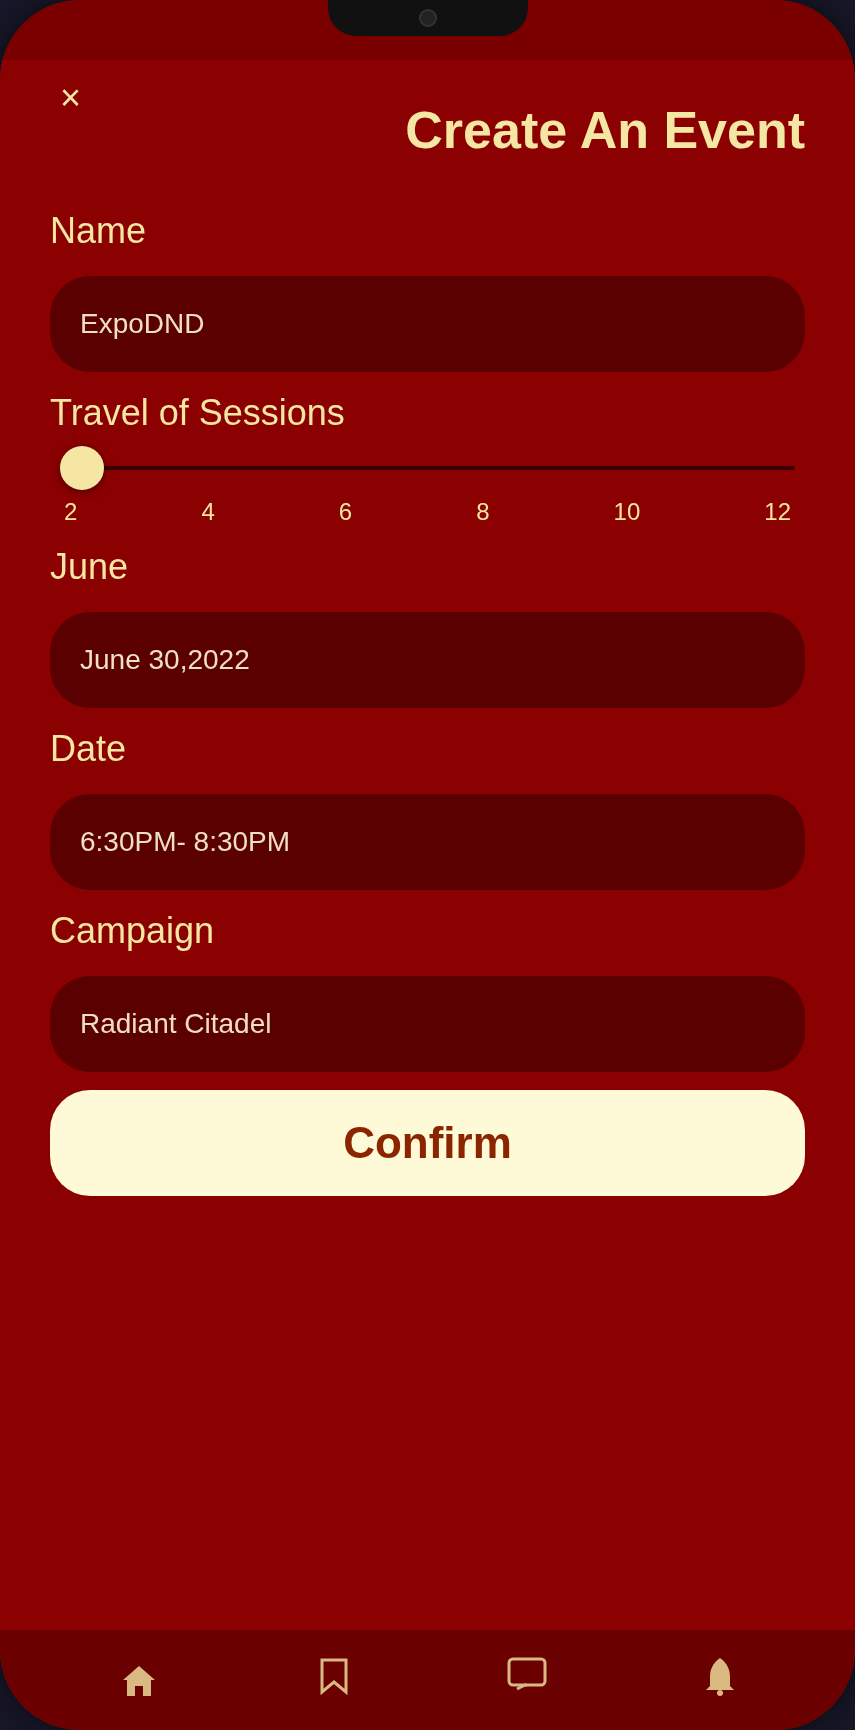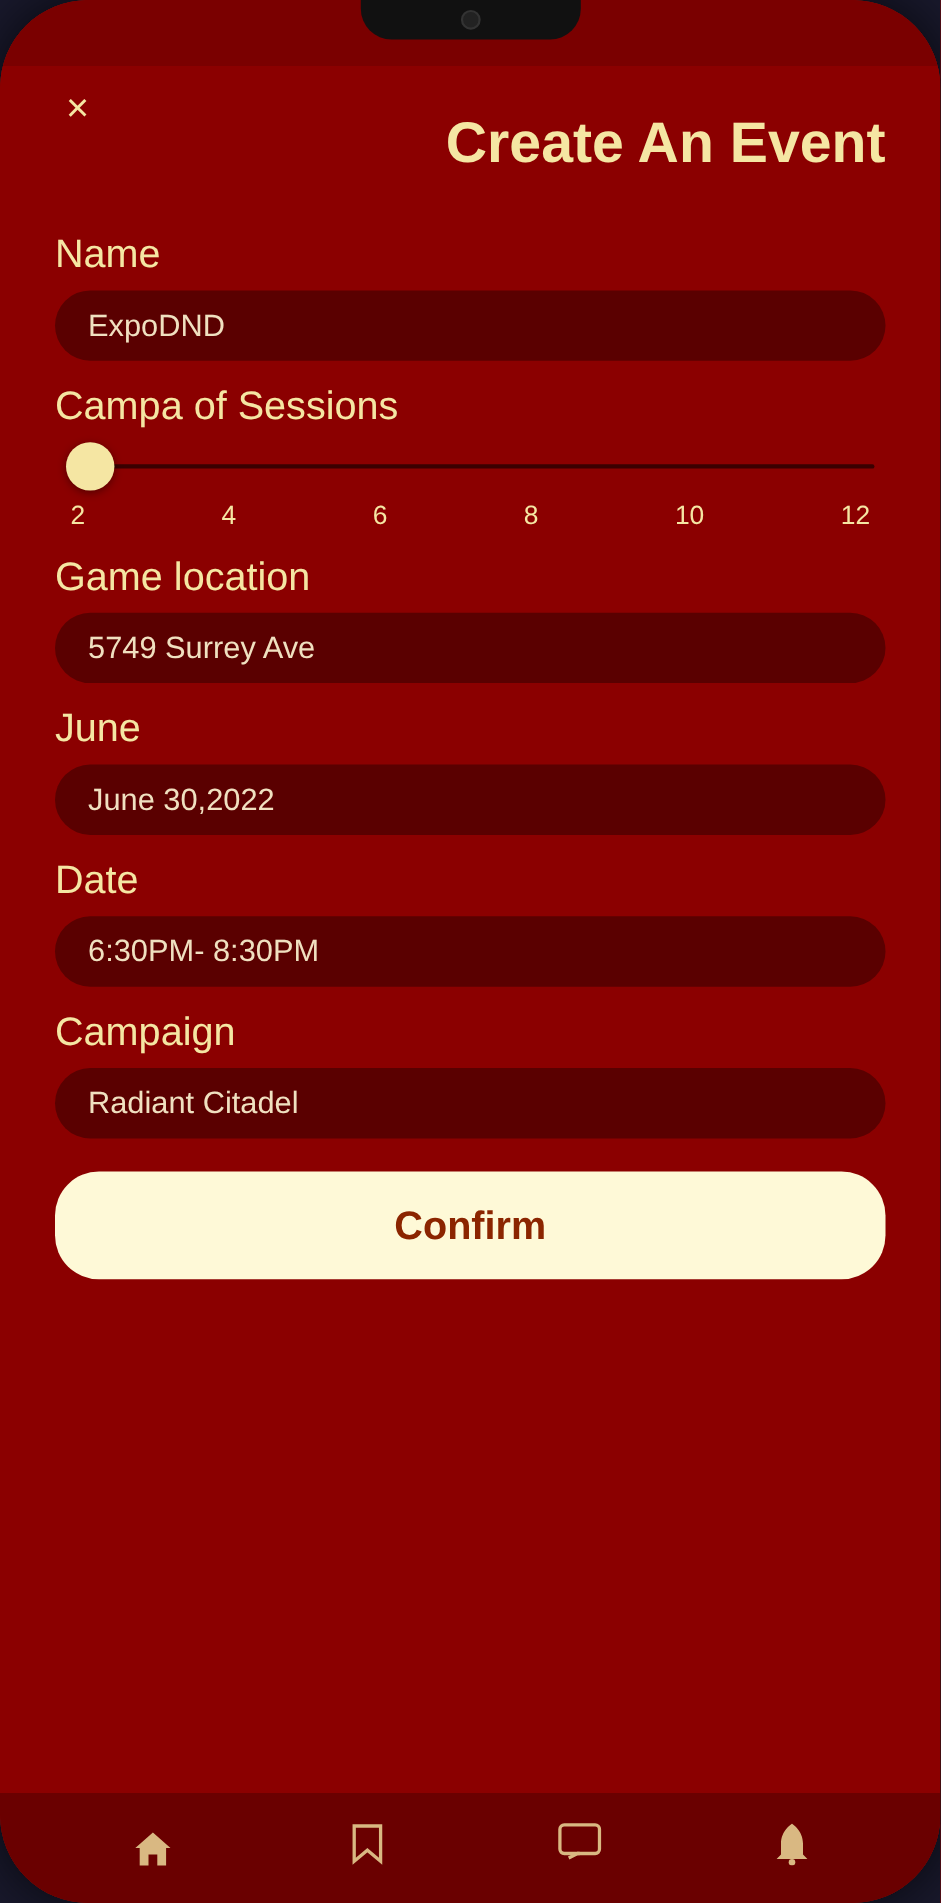--- a/index.html
+++ b/index.html
@@ -102,26 +102,27 @@
       font-size: 36px;
       font-weight: 500;
       margin-bottom: 12px;
       margin-top: 20px;
     }
 
     .field-input {
       background: #5a0000;
       border: none;
       border-radius: 40px;
-      padding: 16px 30px;
+      padding: 32px 30px;
       color: #f0e0c0;
       font-size: 28px;
       width: 100%;
       outline: none;
       font-family: inherit;
+      margin-top: 12px;
     }
 
     .field-input::placeholder {
       color: #c09070;
     }
 
     .slider-container {
       margin-top: 10px;
       padding: 0 10px;
     }
@@ -162,25 +163,25 @@
       color: #f5e6a3;
       font-size: 24px;
     }
 
     .confirm-btn {
       background: #fef9d7;
       border: none;
       border-radius: 40px;
       padding: 28px;
       color: #8b2500;
-      font-size: 36px;
+      font-size: 44px;
       font-weight: 700;
       width: 100%;
       cursor: pointer;
-      margin-top: 30px;
+      margin-top: 18px;
       margin-bottom: 20px;
       font-family: inherit;
     }
 
     .bottom-nav {
       height: 100px;
       background: #6a0000;
       display: flex;
       align-items: center;
       justify-content: space-around;
@@ -218,38 +219,34 @@
       <button class="close-btn">×</button>
 
       <h1 class="page-title">Create An Event</h1>
 
       <div>
         <div class="field-label">Name</div>
         <input class="field-input" type="text" value="ExpoDND" style="">
       </div>
 
       <div>
-        <div class="field-label">Campa of Sessions</div>
+        <div class="field-label">Travel of Sessions</div>
         <div class="slider-container">
           <input type="range" min="2" max="12" value="2" step="2" style="">
           <div class="slider-labels">
             <span class="slider-label">2</span>
             <span class="slider-label">4</span>
             <span class="slider-label">6</span>
             <span class="slider-label">8</span>
             <span class="slider-label">10</span>
             <span class="slider-label">12</span>
           </div>
         </div>
       </div>
 
-      <div>
-        <div class="field-label">Game location</div>
-        <input class="field-input" type="text" value="5749 Surrey Ave" style="">
-      </div>
 
       <div>
         <div class="field-label">June</div>
         <input class="field-input" type="text" value="June 30,2022" style="">
       </div>
 
       <div>
         <div class="field-label">Date</div>
         <input class="field-input" type="text" value="6:30PM- 8:30PM" style="">
       </div>

